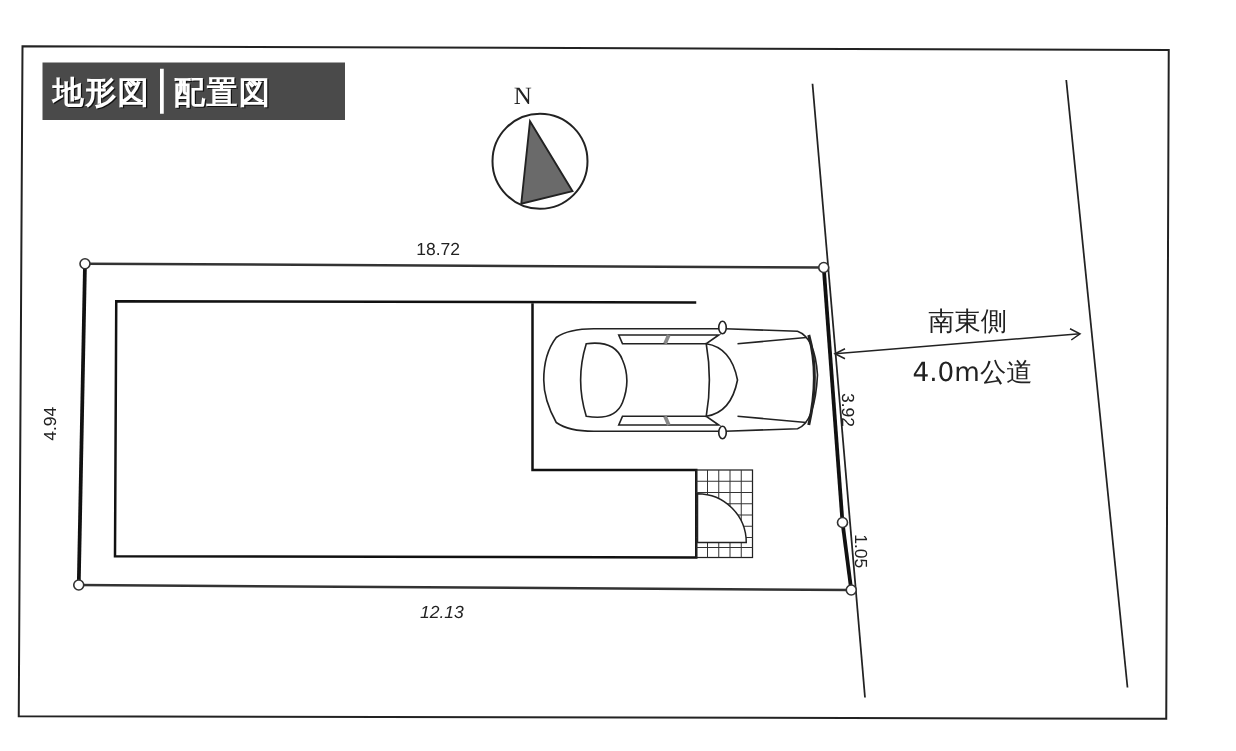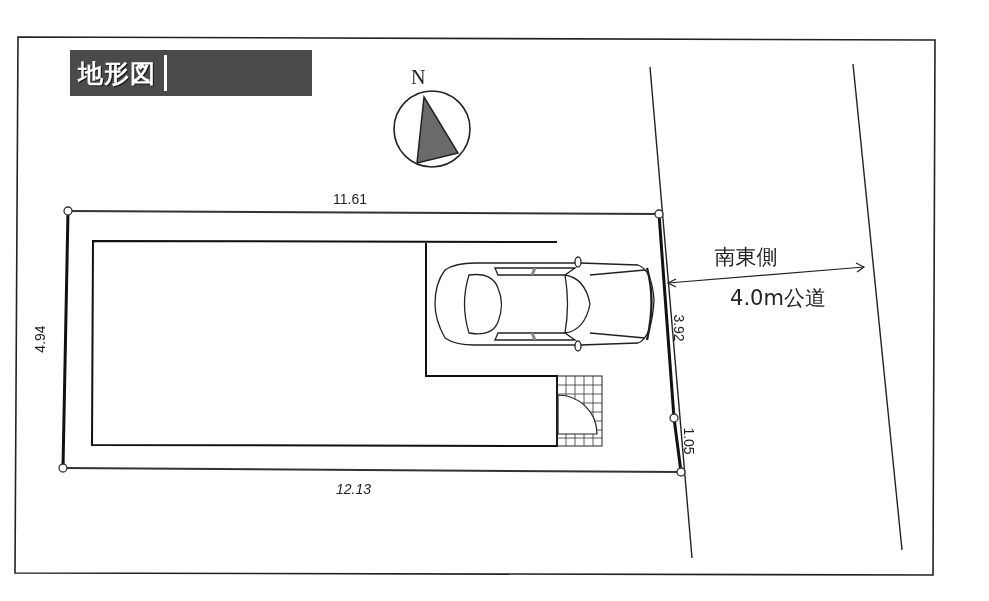--- a/index.html
+++ b/index.html
@@ -1,18 +1,18 @@
 <!DOCTYPE html>
 <html><head>
 <meta charset="utf-8">
 <style>
   html, body { margin: 0; padding: 0; background: #ffffff; }
   body { width: 989px; height: 601px; position: relative; overflow: hidden; font-family: "DejaVu Sans", "Liberation Sans", sans-serif; }
   .frame { position: absolute; left: 0; top: 0; }
-  .title-badge { position: absolute; left: 34px; top: 50px; width: 242px; height: 46px; background: #4a4a4a; display: flex; align-items: center; box-sizing: border-box; padding: 16px 8px; margin-left: 36px; }
+  .title-badge { position: absolute; left: 34px; top: 50px; width: 242px; height: 46px; background: #4a4a4a; display: flex; align-items: center; box-sizing: border-box; padding: 16px 8px; }
   .title-part { color: #ffffff; font-size: 25px; font-weight: bold; letter-spacing: 1px; text-shadow: 1px 1px 0 #111; }
   .title-sep { width: 3px; height: 36px; background: #ffffff; margin: 0 8px; }
   .dim { position: absolute; font-size: 14px; color: #222; font-family: "Liberation Sans", sans-serif; }
   .road-label { position: absolute; font-size: 21px; color: #222; font-family: "DejaVu Sans", sans-serif; text-align: center; }
   .north { position: absolute; font-family: "Liberation Serif", serif; font-size: 20px; color: #222; }
 </style>
 </head>
 <body>
 
 <svg class="frame" width="989" height="601" viewBox="0 0 989 601" xmlns="http://www.w3.org/2000/svg">
@@ -76,24 +76,25 @@
   <g>
     <line x1="668" y1="283" x2="864" y2="267" stroke="#222" stroke-width="1.2"></line>
     <polyline points="676,279 668,283 676,287" fill="none" stroke="#222" stroke-width="1.2"></polyline>
     <polyline points="856,263 864,267 857,272" fill="none" stroke="#222" stroke-width="1.2"></polyline>
   </g>
 </svg>
 
 <div class="title-badge">
   <span class="title-part">地形図</span>
   <span class="title-sep"></span>
+  <span class="title-part">配置図</span>
 </div>
 
 <div class="north" style="left:411px; top:66px;">N</div>
 
-<div class="dim" style="left:333px; top:191px;">11.61</div>
+<div class="dim" style="left:333px; top:191px;">18.72</div>
 <div class="dim" style="left:336px; top:481px;font-style:italic;">12.13</div>
 <div class="dim" style="left:26px; top:331px; transform: rotate(-90deg);">4.94</div>
 <div class="dim" style="left:665px; top:320px; transform: rotate(90deg);">3.92</div>
 <div class="dim" style="left:675px; top:433px; transform: rotate(90deg);">1.05</div>
 
-<div class="road-label" style="left:696px; top:243px; width:100px;">南東側</div>
+<div class="road-label" style="left:724px; top:243px; width:100px;">南東側</div>
 <div class="road-label" style="left:708px; top:284px; width:140px;text-align:center;">4.0m公道</div>
 
 </body></html>

